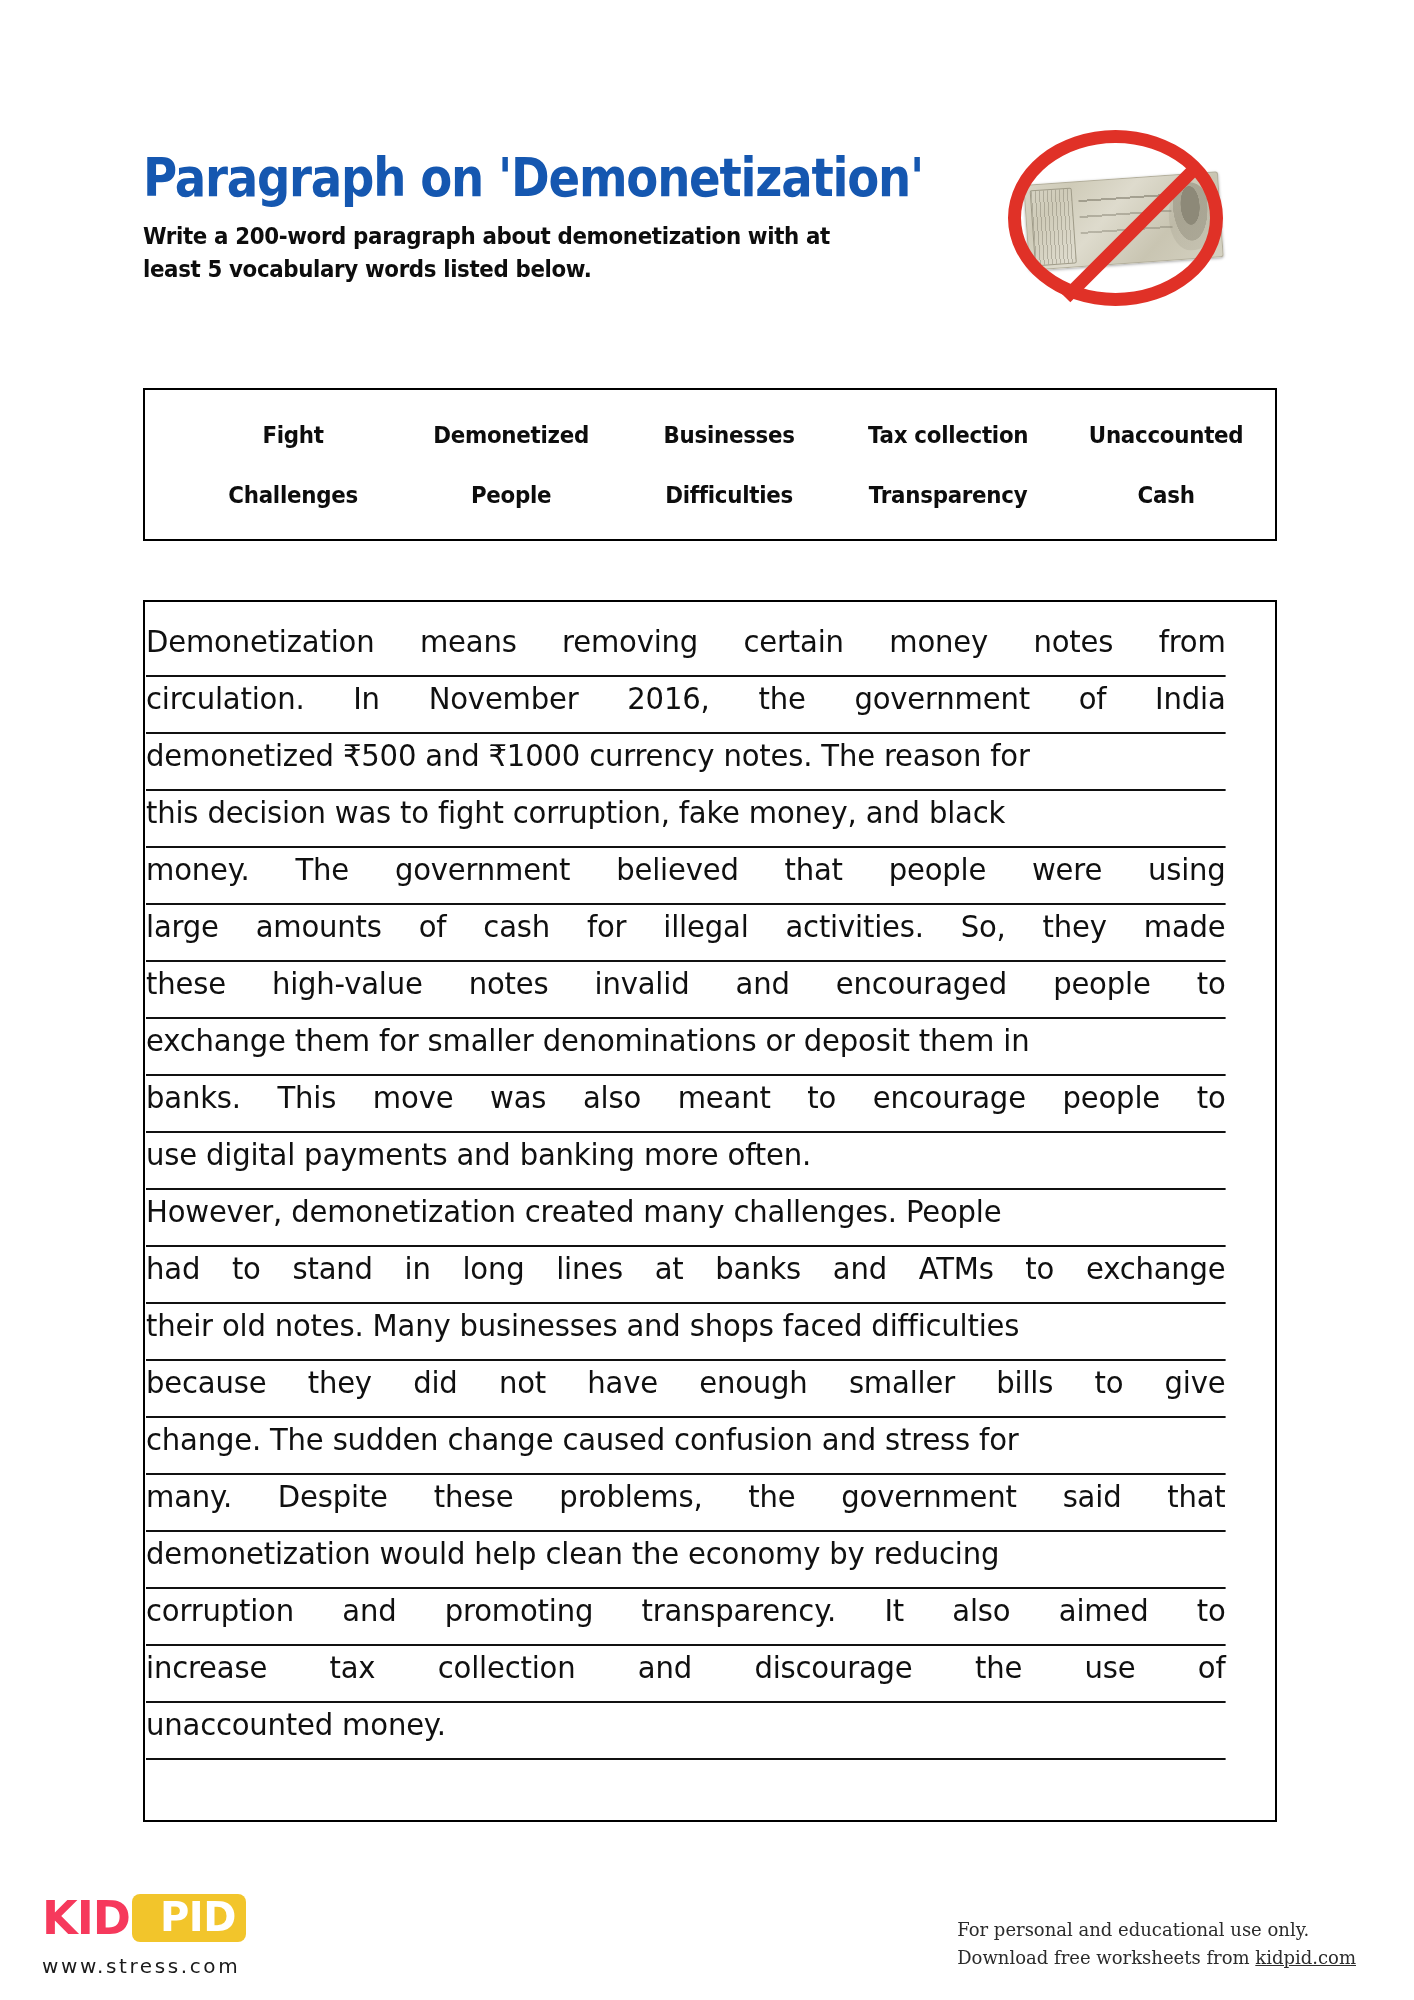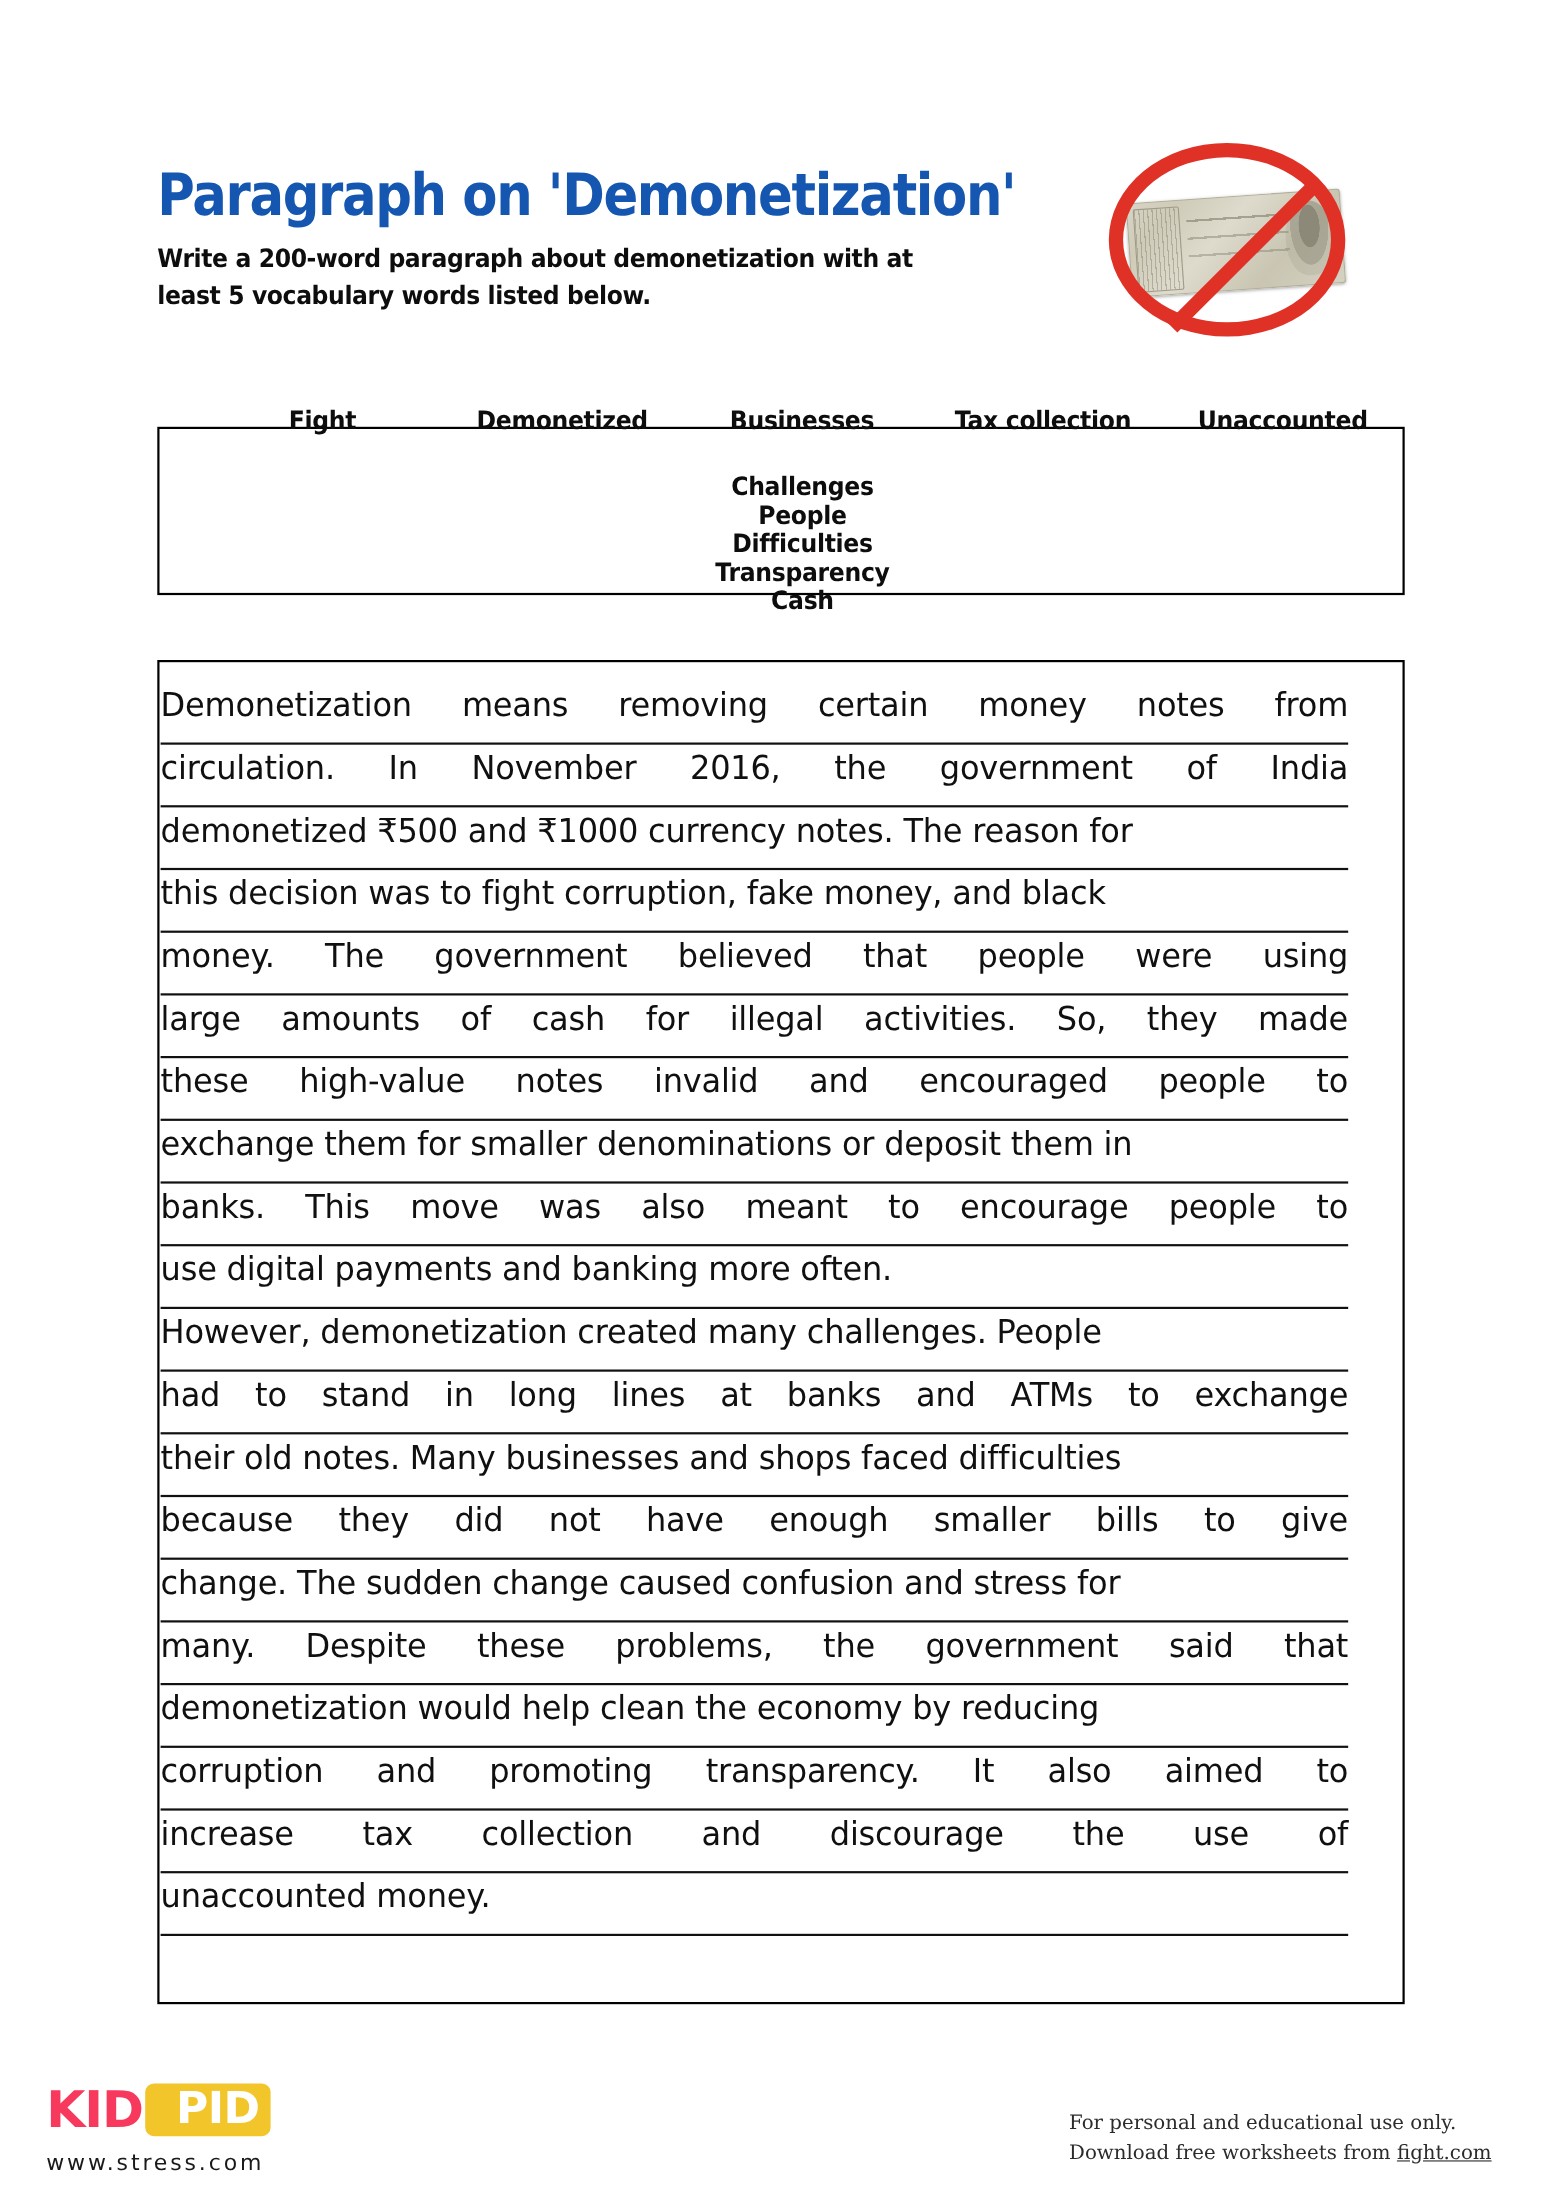--- a/index.html
+++ b/index.html
@@ -135,21 +135,21 @@
     box-sizing: border-box;
     display: flex;
     flex-direction: column;
     justify-content: center;
     padding-left: 39px;
   }
   .vocab-row {
     display: flex;
     width: 100%;
   }
-  .vocab-row + .vocab-row { margin-top: 34px; flex-direction: column; }
+  .vocab-row + .vocab-row { margin-top: 34px; }
   .vocab-cell {
     flex: 1 1 0;
     text-align: center;
     font-family: "DejaVu Sans", sans-serif;
     font-size: 23px;
     font-weight: bold;
     color: #0d0d0d;
     letter-spacing: -0.3px;
     transform: scaleX(0.93);
     white-space: nowrap;
@@ -432,17 +432,17 @@
   <div class="footer">
     <div class="logo-wrap">
       <div class="logo-row">
         <span class="logo-kid">KID</span>
         <span class="logo-pid">PID</span>
       </div>
       <div class="logo-url">www.stress.com</div>
     </div>
     <div class="footer-note">
       <span class="fl">For personal and educational use only.</span>
-      <span class="fl"><span>Download free worksheets from </span><a class="footer-link" href="#">fight.com</a></span>
+      <span class="fl"><span>Download free worksheets from </span><a class="footer-link" href="#">kidpid.com</a></span>
     </div>
   </div>
 
 </div>
 
 </body></html>

